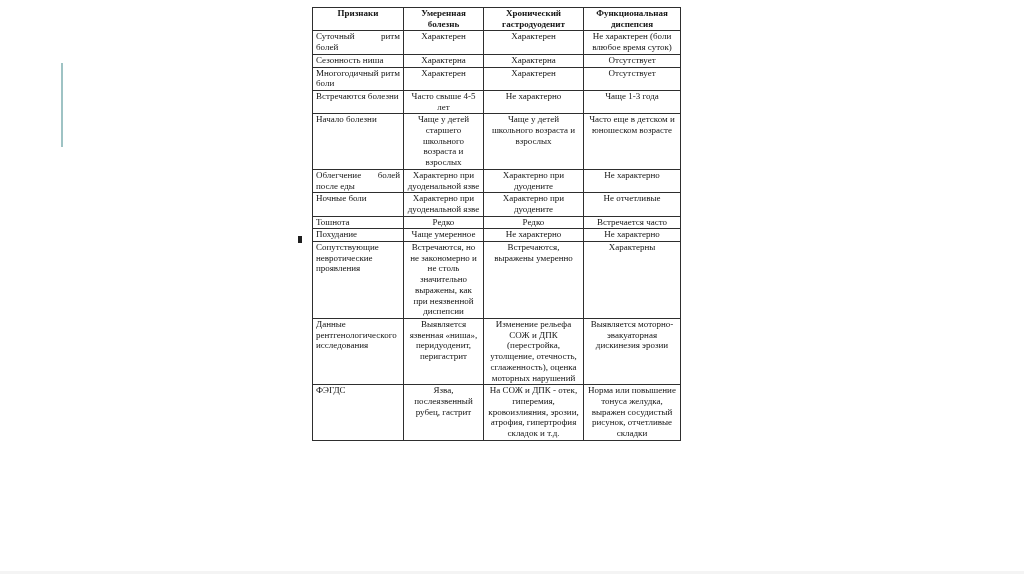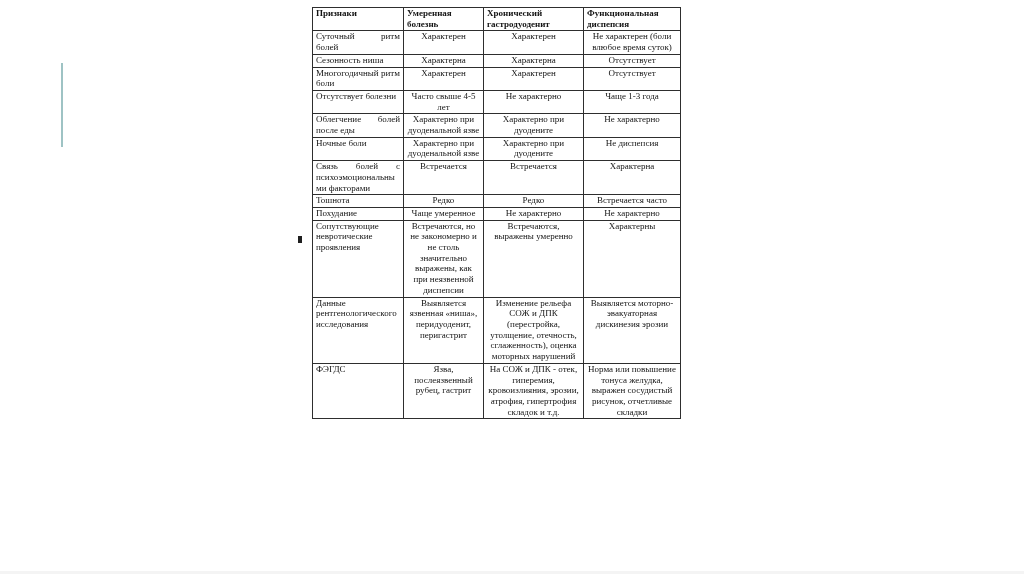--- a/index.html
+++ b/index.html
@@ -51,21 +51,21 @@
     border: 1px solid #2e2e2e;
     font-size: 9px;
     line-height: 10.7px;
     padding: 0 3px 1px 3px;
     vertical-align: top;
     color: #141414;
     overflow-wrap: break-word;
   }
   table.cmp th {
     font-weight: bold;
-    text-align: left;
+    text-align: center;
   }
   table.cmp td {
     text-align: center;
   }
   table.cmp td.feature {
     text-align: justify;
   }
 </style>
 </head>
 <body>
@@ -103,42 +103,42 @@
           <td>Характерна</td>
           <td>Отсутствует</td>
         </tr>
         <tr>
           <td class="feature">Многогодичный ритм боли</td>
           <td>Характерен</td>
           <td>Характерен</td>
           <td>Отсутствует</td>
         </tr>
         <tr>
-          <td class="feature">Отсутствует болезни</td>
+          <td class="feature">Встречаются болезни</td>
           <td>Часто свыше 4-5 лет</td>
           <td>Не характерно</td>
           <td>Чаще 1-3 года</td>
+        </tr>
+        <tr>
+          <td class="feature">Начало болезни</td>
+          <td>Чаще у детей старшего школьного возраста и взрослых</td>
+          <td>Чаще у детей школьного возраста и взрослых</td>
+          <td>Часто еще в детском и юношеском возрасте</td>
         </tr>
         <tr>
           <td class="feature">Облегчение болей после еды</td>
           <td>Характерно при дуоденальной язве</td>
           <td>Характерно при дуодените</td>
           <td>Не характерно</td>
         </tr>
         <tr>
           <td class="feature">Ночные боли</td>
           <td>Характерно при дуоденальной язве</td>
           <td>Характерно при дуодените</td>
-          <td>Не диспепсия</td>
-        </tr>
-        <tr>
-          <td class="feature">Связь болей с психоэмоциональными факторами</td>
-          <td>Встречается</td>
-          <td>Встречается</td>
-          <td>Характерна</td>
+          <td>Не отчетливые</td>
         </tr>
         <tr>
           <td class="feature">Тошнота</td>
           <td>Редко</td>
           <td>Редко</td>
           <td>Встречается часто</td>
         </tr>
         <tr>
           <td class="feature">Похудание</td>
           <td>Чаще умеренное</td>

